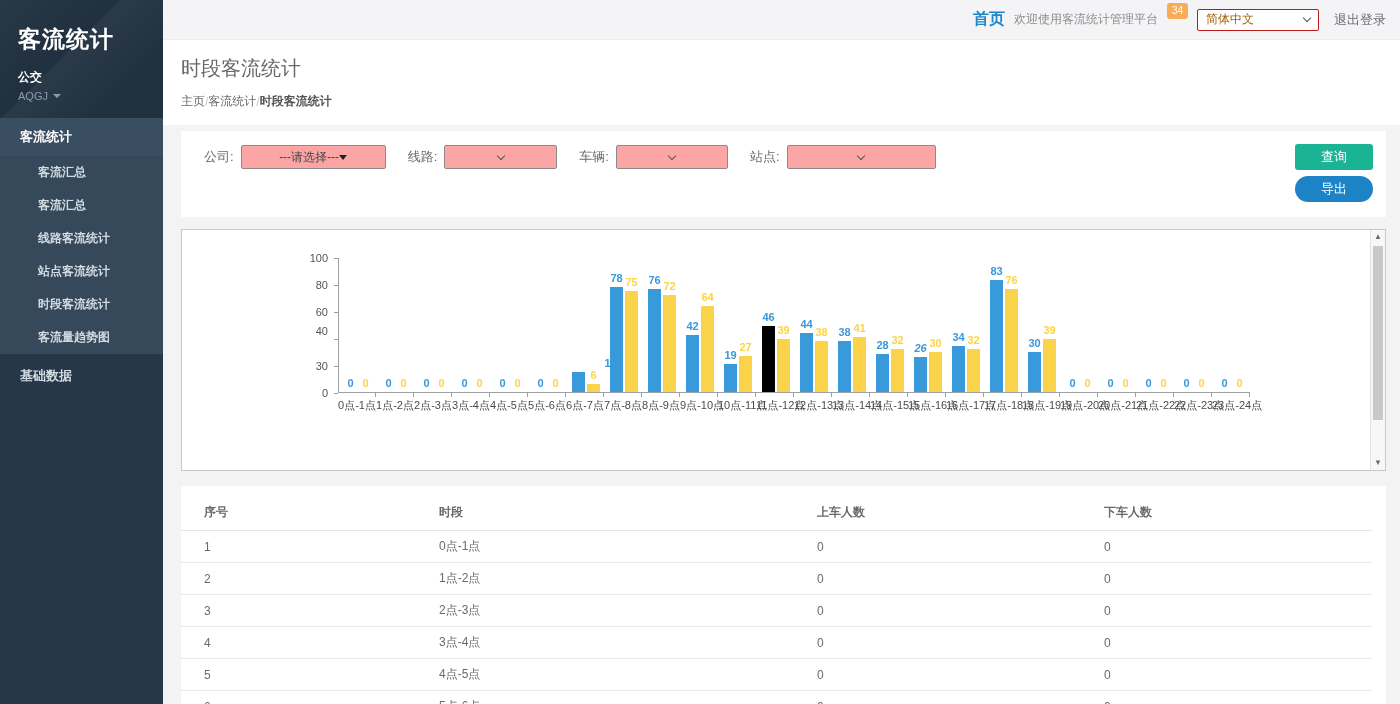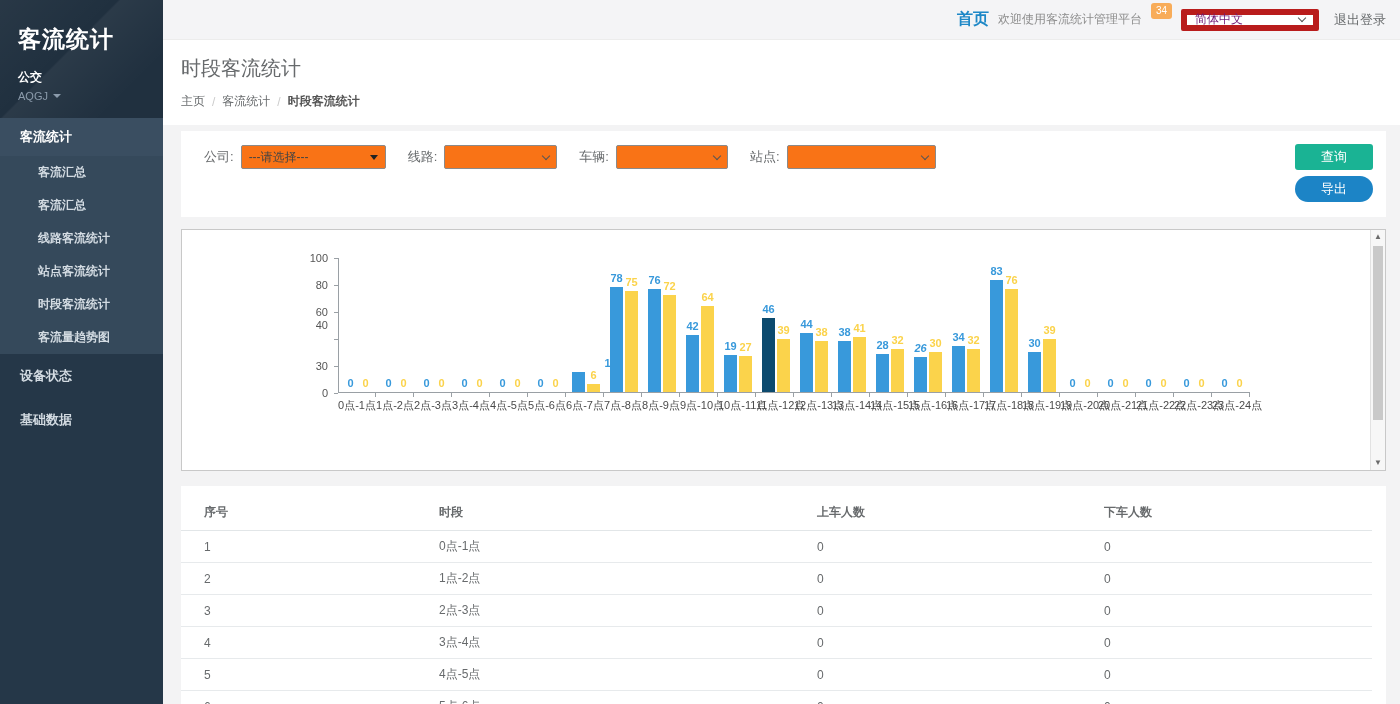--- a/index.html
+++ b/index.html
@@ -19,42 +19,42 @@
   .nav-sub:last-of-type { padding-bottom:10px; }
   .nav-section { background:#253748; color:#d3dbe2; font-size:13px; font-weight:bold; padding:13px 10px 13px 20px; cursor:pointer; }
 
   
   .main { margin-left:163px; }
   .topbar { height:40px; background:#f4f4f6; border-bottom:1px solid #ececec;
     display:flex; align-items:center; justify-content:flex-end; padding-right:14px; gap:9px; }
   .home-link { color:#1e88c7; font-size:16px; font-weight:bold; cursor:pointer; }
   .welcome { color:#8c8c8c; font-size:12px; }
   .badge { background:#f8ac59; color:#fff; font-size:10px; line-height:10px; padding:3px 5px; border-radius:3px; position:relative; top:-9px; cursor:pointer; }
-  .lang-select { width:138px; height:22px; background:#fff; border:6px solid #b91c1c; border-radius:2px;
-    display:flex; align-items:center; justify-content:space-between; padding:0 8px; font-size:12px; color:#701a75; cursor:pointer; }
+  .lang-select { width:122px; height:22px; background:#fff; border:1px solid #b91c1c; border-radius:2px;
+    display:flex; align-items:center; justify-content:space-between; padding:0 8px; font-size:12px; color:#a16207; cursor:pointer; }
   .chev { width:6px; height:6px; border-right:1.5px solid #555; border-bottom:1.5px solid #555; transform:rotate(45deg); margin-top:-3px; }
   .logout { color:#676a6c; font-size:13px; margin-left:6px; cursor:pointer; }
 
   
   .title-section { height:85px; background:#fff; padding:15px 0 0 18px; }
   .page-title { color:#676a6c; font-size:20px; font-weight:normal; }
-  .breadcrumb { margin-top:11px; font-size:12px; color:#676a6c; display:flex; gap:7px; align-items:center; }
+  .breadcrumb { margin-top:11px; font-size:12px; color:#676a6c; display:flex; align-items:center; }
   .breadcrumb .bc-sep { color:#ccc; }
   .breadcrumb .bc-active { font-weight:bold; color:#555; }
 
   
   .content { padding:6px 14px 0 18px; }
 
   .filter-panel { background:#fff; position:relative; padding:14px 110px 12px 23px; height:86px; }
   .frow { display:flex; align-items:center; }
   .frow1 { margin-bottom:10px; gap:22px; }
   .fgroup { display:flex; align-items:center; gap:7px; }
   .flabel { font-size:13px; color:#676a6c; white-space:nowrap; }
-  .fselect { height:24px; border:1px solid #8a8a8a; border-radius:2px; background:#f97316;
-    display:flex; align-items:center; justify-content:space-between; padding:0 7px; font-size:12px; color:#444; cursor:pointer; }
+  .fselect { height:24px; border:1px solid #8a8a8a; border-radius:2px; background:#fca5a5;
+    display:flex; align-items:center; justify-content:center; padding:0 7px; font-size:12px; color:#444; cursor:pointer; }
   .fgroup:nth-child(1) .fselect { width:145px; }
   .fgroup:nth-child(2) .fselect { width:113px; }
   .fgroup:nth-child(3) .fselect { width:112px; }
   .fgroup:nth-child(4) .fselect { width:149px; }
   .tri-sel { width:0; height:0; border-left:4px solid transparent; border-right:4px solid transparent; border-top:5px solid #222; }
   .date-select { width:108px; height:26px; margin-right:7px; }
   .date-input { width:147px; height:26px; background:#ececec; color:#676a6c; font-size:12px;
     display:flex; align-items:center; padding:0 11px; cursor:pointer; }
   .to-addon { width:28px; height:26px; background:#fff; border:1px solid #e3e3e3; color:#676a6c;
     font-size:12px; display:flex; align-items:center; justify-content:center; }
@@ -109,21 +109,20 @@
     </div>
   </div>
   <nav id="sidebar-menu">
       <div class="nav-parent">客流统计</div>
       <div class="nav-sub">客流汇总</div>
       <div class="nav-sub">客流汇总</div>
       <div class="nav-sub">线路客流统计</div>
       <div class="nav-sub">站点客流统计</div>
       <div class="nav-sub">时段客流统计</div>
       <div class="nav-sub">客流量趋势图</div>
-      <div class="nav-section">设备状态</div>
       <div class="nav-section">基础数据</div>
     </nav>
 </div>
 
 <div class="main">
   <div class="topbar">
     <a class="home-link" style="color: rgb(30, 136, 199);">首页</a>
     <span class="welcome">欢迎使用客流统计管理平台</span>
     <span class="badge" style="background: rgb(248, 172, 89);">34</span>
     <div class="lang-select">
@@ -258,29 +257,29 @@
             </div>
             <div class="bgroup">
               <div class="bar" style="height: 56.7px; background: rgb(56, 153, 219);">
                 <span class="bval" style="color: rgb(56, 153, 219);">42</span>
               </div>
               <div class="bar" style="height: 86.4px; background: rgb(251, 211, 75);">
                 <span class="bval" style="color: rgb(251, 211, 75);">64</span>
               </div>
             </div>
             <div class="bgroup">
-              <div class="bar" style="height: 37px; background: rgb(56, 153, 219);">
+              <div class="bar" style="height: 28px; background: rgb(56, 153, 219);">
                 <span class="bval" style="color: rgb(56, 153, 219);">19</span>
               </div>
               <div class="bar" style="height: 36.45px; background: rgb(251, 211, 75);">
                 <span class="bval" style="color: rgb(251, 211, 75);">27</span>
               </div>
             </div>
             <div class="bgroup">
-              <div class="bar" style="height: 74px; background: #0c4a6e;">
+              <div class="bar" style="height: 66px; background: #000000;">
                 <span class="bval" style="color: rgb(56, 153, 219);">46</span>
               </div>
               <div class="bar" style="height: 52.65px; background: rgb(251, 211, 75);">
                 <span class="bval" style="color: rgb(251, 211, 75);">39</span>
               </div>
             </div>
             <div class="bgroup">
               <div class="bar" style="height: 59.4px; background: rgb(56, 153, 219);">
                 <span class="bval" style="color: rgb(56, 153, 219);">44</span>
               </div>
@@ -426,21 +425,21 @@
             <div class="xcell">19点-20点</div>
             <div class="xcell">20点-21点</div>
             <div class="xcell">21点-22点</div>
             <div class="xcell">22点-23点</div>
             <div class="xcell">23点-24点</div>
           </div>
       <span class="ytick" style="top: 141px;">0</span>
           <span class="ytickmark" style="top: 147px;"></span>
           <span class="ytick" style="top: 114px;">30</span>
           <span class="ytickmark" style="top: 120px;"></span>
-          <span class="ytick" style="top: 73px;">40</span>
+          <span class="ytick" style="top: 79px;">40</span>
           <span class="ytickmark" style="top: 93px;"></span>
           <span class="ytick" style="top: 60px;">60</span>
           <span class="ytickmark" style="top: 66px;"></span>
           <span class="ytick" style="top: 33px;">80</span>
           <span class="ytickmark" style="top: 39px;"></span>
           <span class="ytick" style="top: 6px;">100</span>
           <span class="ytickmark" style="top: 12px;"></span>
         </div>
       <div class="vscrollbar">
         <div class="sb-arrow">▲</div>

